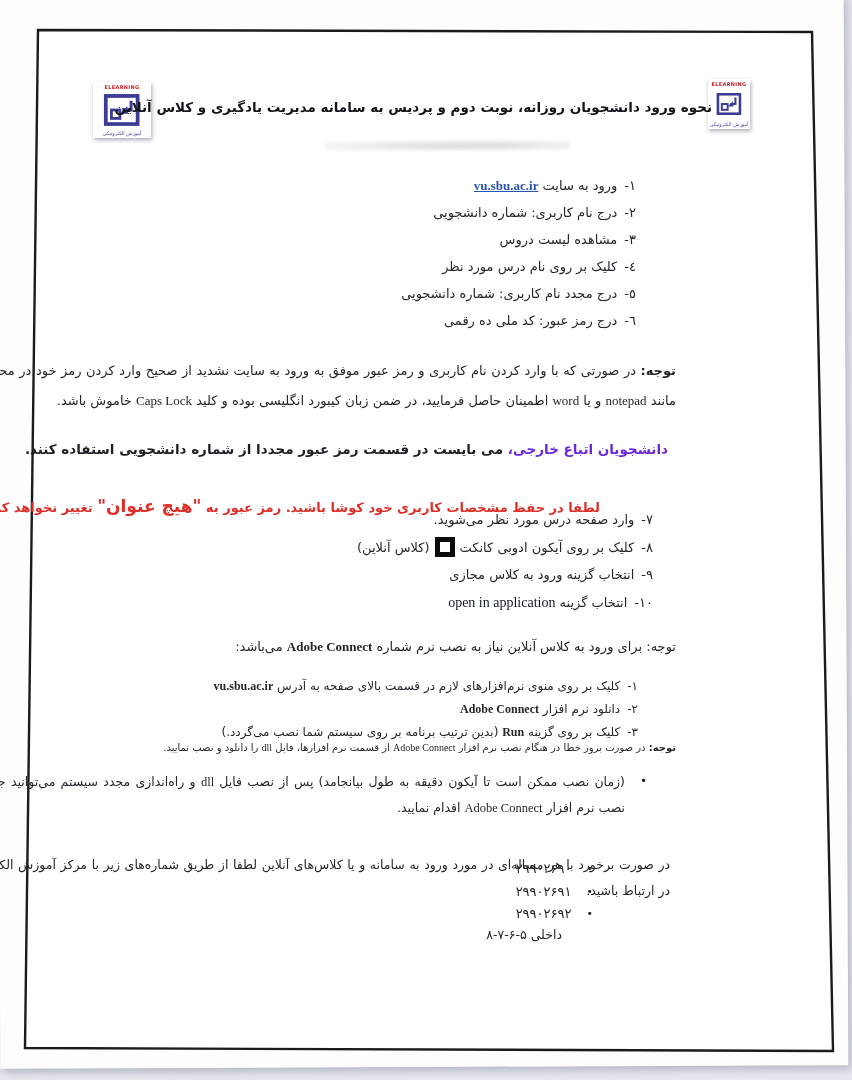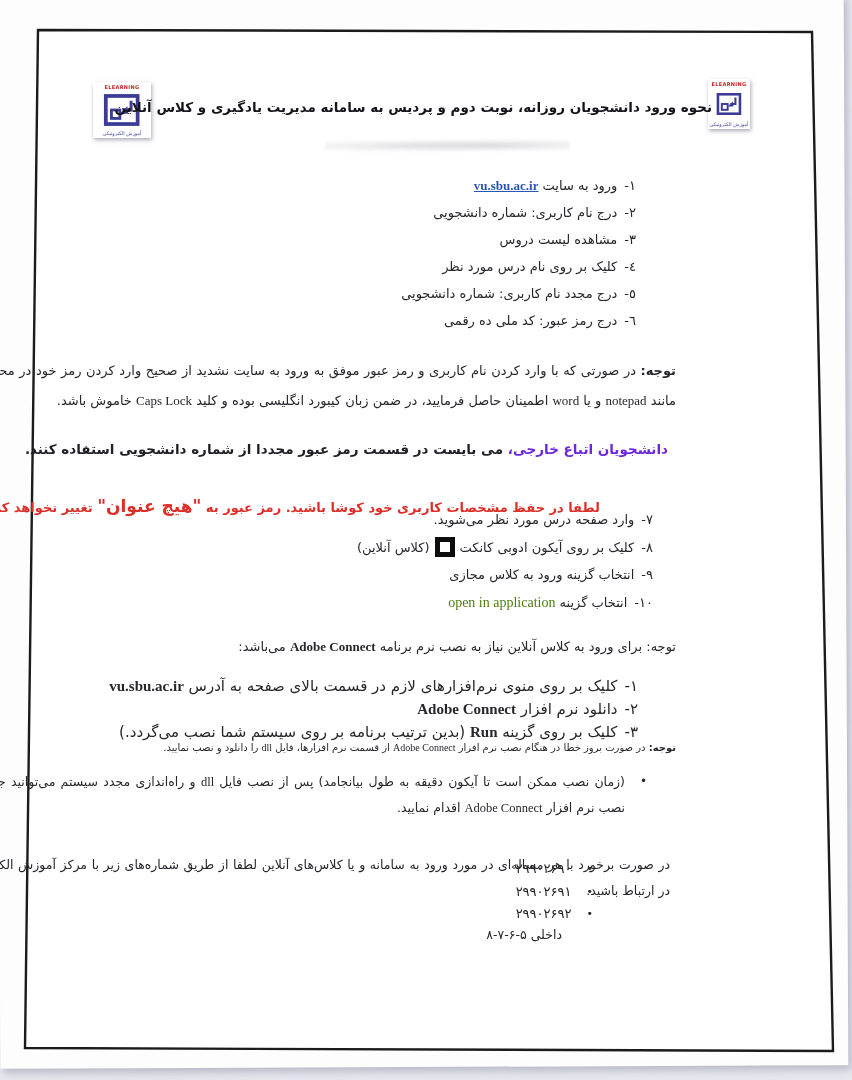--- a/index.html
+++ b/index.html
@@ -39,27 +39,27 @@
       radial-gradient(ellipse at 72% 45%, rgba(140,140,150,.26), transparent 55%);
     filter:blur(1px);
   }
 
   .list { position:absolute; }
   .row { white-space:nowrap; text-align:right; font-size:13px; line-height:27px; height:27px; }
   .list-a { top:172px; right:94px; }
   .list-b { top:506px; right:77px; }
   .list-b .row { line-height:27.5px; height:27.5px; }
   .list-c { top:675px; right:92px; }
-  .list-c .row { font-size:15px; line-height:23px; height:23px; }
+  .list-c .row { font-size:12px; line-height:23px; height:23px; }
   .num { display:inline-block; margin-left:7px; }
 
   .latin   { font-family:"Liberation Serif", serif; }
   .latin-b { font-family:"Liberation Serif", serif; font-weight:bold; }
   .site-link { color:#2a55b2; font-weight:bold; text-decoration:underline; font-family:"Liberation Serif", serif; cursor:pointer; }
-  .open-app { color:#4d7c0f; font-size:14px; }
+  .open-app { color:#0f172a; font-size:14px; }
 
   .note-1 {
     position:absolute; top:356px; right:54px; width:702px;
     font-size:13px; line-height:30px; text-align:justify;
   }
   .lbl { font-weight:bold; }
 
   .foreign {
     position:absolute; top:441px; right:62px; white-space:nowrap;
     font-weight:bold; font-size:13.5px; color:#1f1f27;
@@ -143,21 +143,21 @@
 
   <div class="warning"><span>لطفا در حفظ مشخصات کاربری خود کوشا باشید. رمز عبور به </span><span class="big">"هیچ عنوان"</span><span> تغییر نخواهد کرد.</span></div>
 
   <div class="list list-b">
     <div class="row"><span class="num">٧-</span><span>وارد صفحه درس مورد نظر می‌شوید.</span></div>
     <div class="row"><span class="num">٨-</span><span>کلیک بر روی آیکون ادوبی کانکت</span><span class="connect-icon"><span class="connect-inner"></span></span><span>(کلاس آنلاین)</span></div>
     <div class="row"><span class="num">٩-</span><span>انتخاب گزینه ورود به کلاس مجازی</span></div>
     <div class="row"><span class="num">١٠-</span><span>انتخاب گزینه </span><span class="open-app latin">open in application</span></div>
   </div>
 
-  <div class="note-2"><span>توجه:</span><span> برای ورود به کلاس آنلاین نیاز به نصب نرم برنامه </span><span class="latin-b">Adobe Connect</span><span> می‌باشد:</span></div>
+  <div class="note-2"><span>توجه:</span><span> برای ورود به کلاس آنلاین نیاز به نصب نرم شماره </span><span class="latin-b">Adobe Connect</span><span> می‌باشد:</span></div>
 
   <div class="list list-c">
     <div class="row"><span class="num">١-</span><span>کلیک بر روی منوی نرم‌افزارهای لازم در قسمت بالای صفحه به آدرس </span><span class="latin-b">vu.sbu.ac.ir</span></div>
     <div class="row"><span class="num">٢-</span><span>دانلود نرم افزار </span><span class="latin-b">Adobe Connect</span></div>
     <div class="row"><span class="num">٣-</span><span>کلیک بر روی گزینه </span><span class="latin-b">Run</span><span> (بدین ترتیب برنامه بر روی سیستم شما نصب می‌گردد.)</span></div>
   </div>
 
   <div class="note-3"><span class="lbl">توجه:</span><span> در صورت بروز خطا در هنگام نصب نرم افزار </span><span class="latin">Adobe Connect</span><span> از قسمت نرم افزارها، فایل </span><span class="latin">dll</span><span> را دانلود و نصب نمایید.</span></div>
 
   <div class="bullet-note"><span class="bn-bullet">•</span><span>(زمان نصب ممکن است تا آیکون دقیقه به طول بیانجامد) پس از نصب فایل </span><span class="latin">dll</span><span> و راه‌اندازی مجدد سیستم می‌توانید جهت نصب نرم افزار </span><span class="latin">Adobe Connect</span><span> اقدام نمایید.</span></div>

